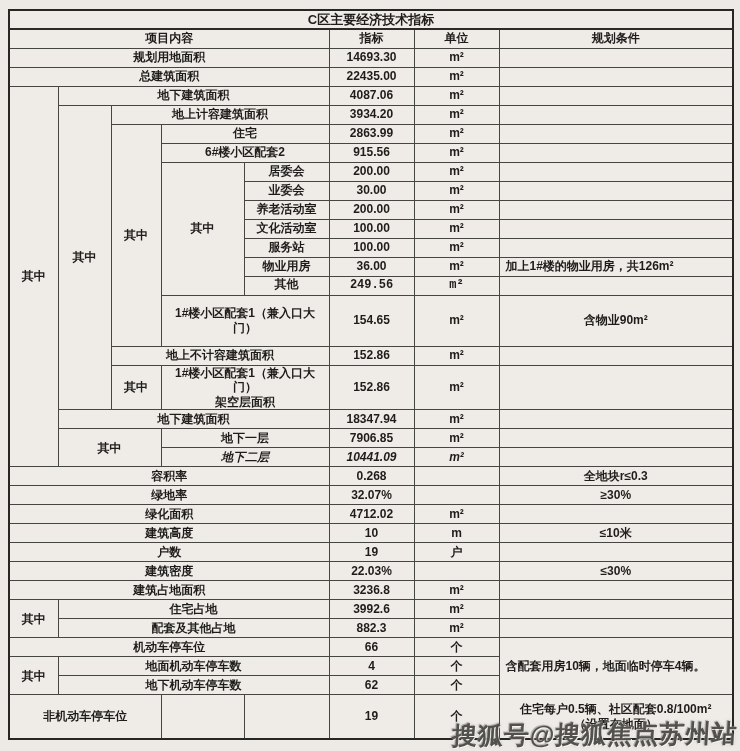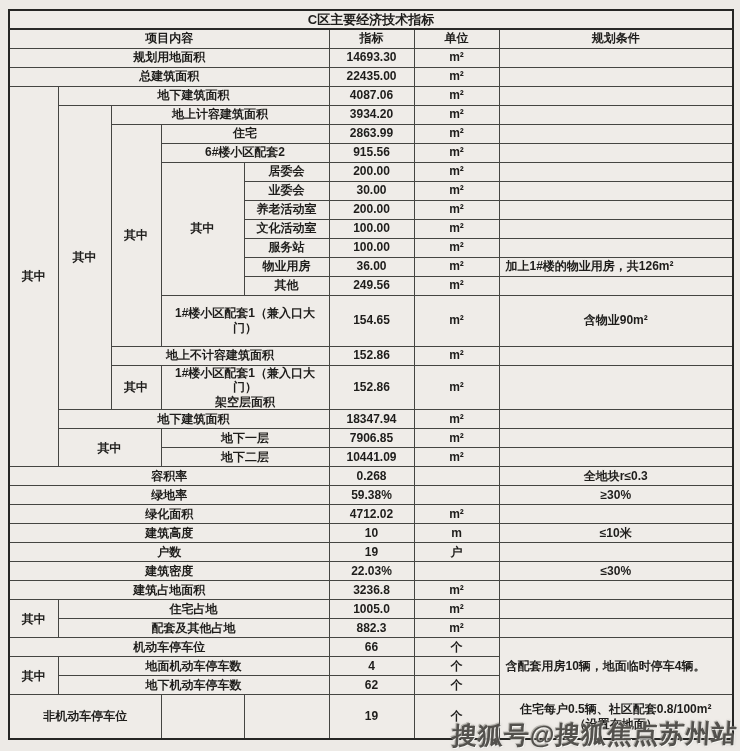--- a/index.html
+++ b/index.html
@@ -158,21 +158,21 @@
           <td>100.00</td>
           <td>m²</td>
           <td></td>
         </tr>
         <tr style="height: 19px;">
           <td>物业用房</td>
           <td>36.00</td>
           <td>m²</td>
           <td class="align-left">加上1#楼的物业用房，共126m²</td>
         </tr>
-        <tr style="height: 19px;">
+        <tr style="height: 19px; font-family: Liberation Mono, monospace;">
           <td>其他</td>
           <td>249.56</td>
           <td>m²</td>
           <td></td>
         </tr>
         <tr style="height: 51px;">
           <td colspan="2">1#楼小区配套1（兼入口大门）</td>
           <td>154.65</td>
           <td>m²</td>
           <td>含物业90m²</td>
@@ -198,35 +198,35 @@
           <td>m²</td>
           <td></td>
         </tr>
         <tr style="height: 19px;">
           <td colspan="2" rowspan="2">其中</td>
           <td colspan="2">地下一层</td>
           <td>7906.85</td>
           <td>m²</td>
           <td></td>
         </tr>
-        <tr style="height: 19px;">
+        <tr style="height: 19px; font-style: italic;">
           <td colspan="2">地下二层</td>
           <td>10441.09</td>
           <td>m²</td>
           <td></td>
         </tr>
         <tr style="height: 19px; margin-left: 28px;">
           <td colspan="5">容积率</td>
           <td>0.268</td>
           <td></td>
           <td>全地块r≤0.3</td>
         </tr>
         <tr style="height: 19px;">
           <td colspan="5">绿地率</td>
-          <td>59.38%</td>
+          <td>32.07%</td>
           <td></td>
           <td>≥30%</td>
         </tr>
         <tr style="height: 19px;">
           <td colspan="5">绿化面积</td>
           <td>4712.02</td>
           <td>m²</td>
           <td></td>
         </tr>
         <tr style="height: 19px;">
@@ -249,21 +249,21 @@
         </tr>
         <tr style="height: 19px;">
           <td colspan="5">建筑占地面积</td>
           <td>3236.8</td>
           <td>m²</td>
           <td></td>
         </tr>
         <tr style="height: 19px;">
           <td rowspan="2">其中</td>
           <td colspan="4">住宅占地</td>
-          <td>1005.0</td>
+          <td>3992.6</td>
           <td>m²</td>
           <td></td>
         </tr>
         <tr style="height: 19px;">
           <td colspan="4">配套及其他占地</td>
           <td>882.3</td>
           <td>m²</td>
           <td></td>
         </tr>
         <tr style="height: 19px;">

